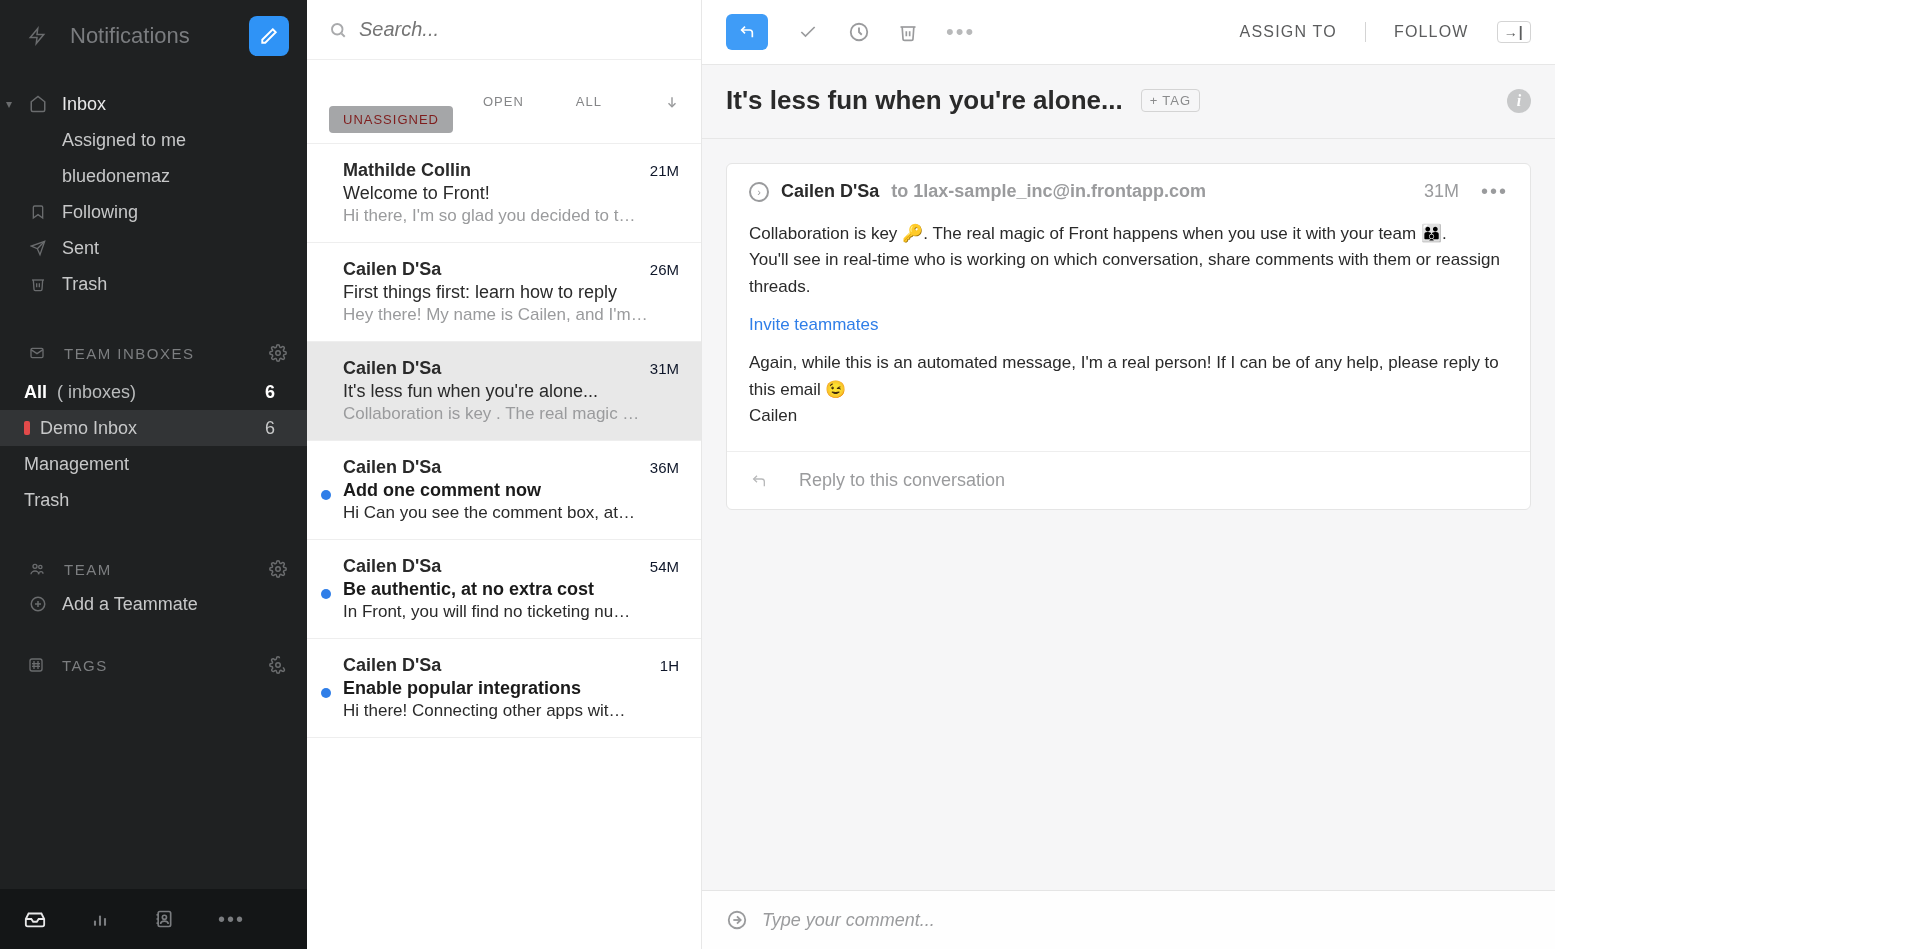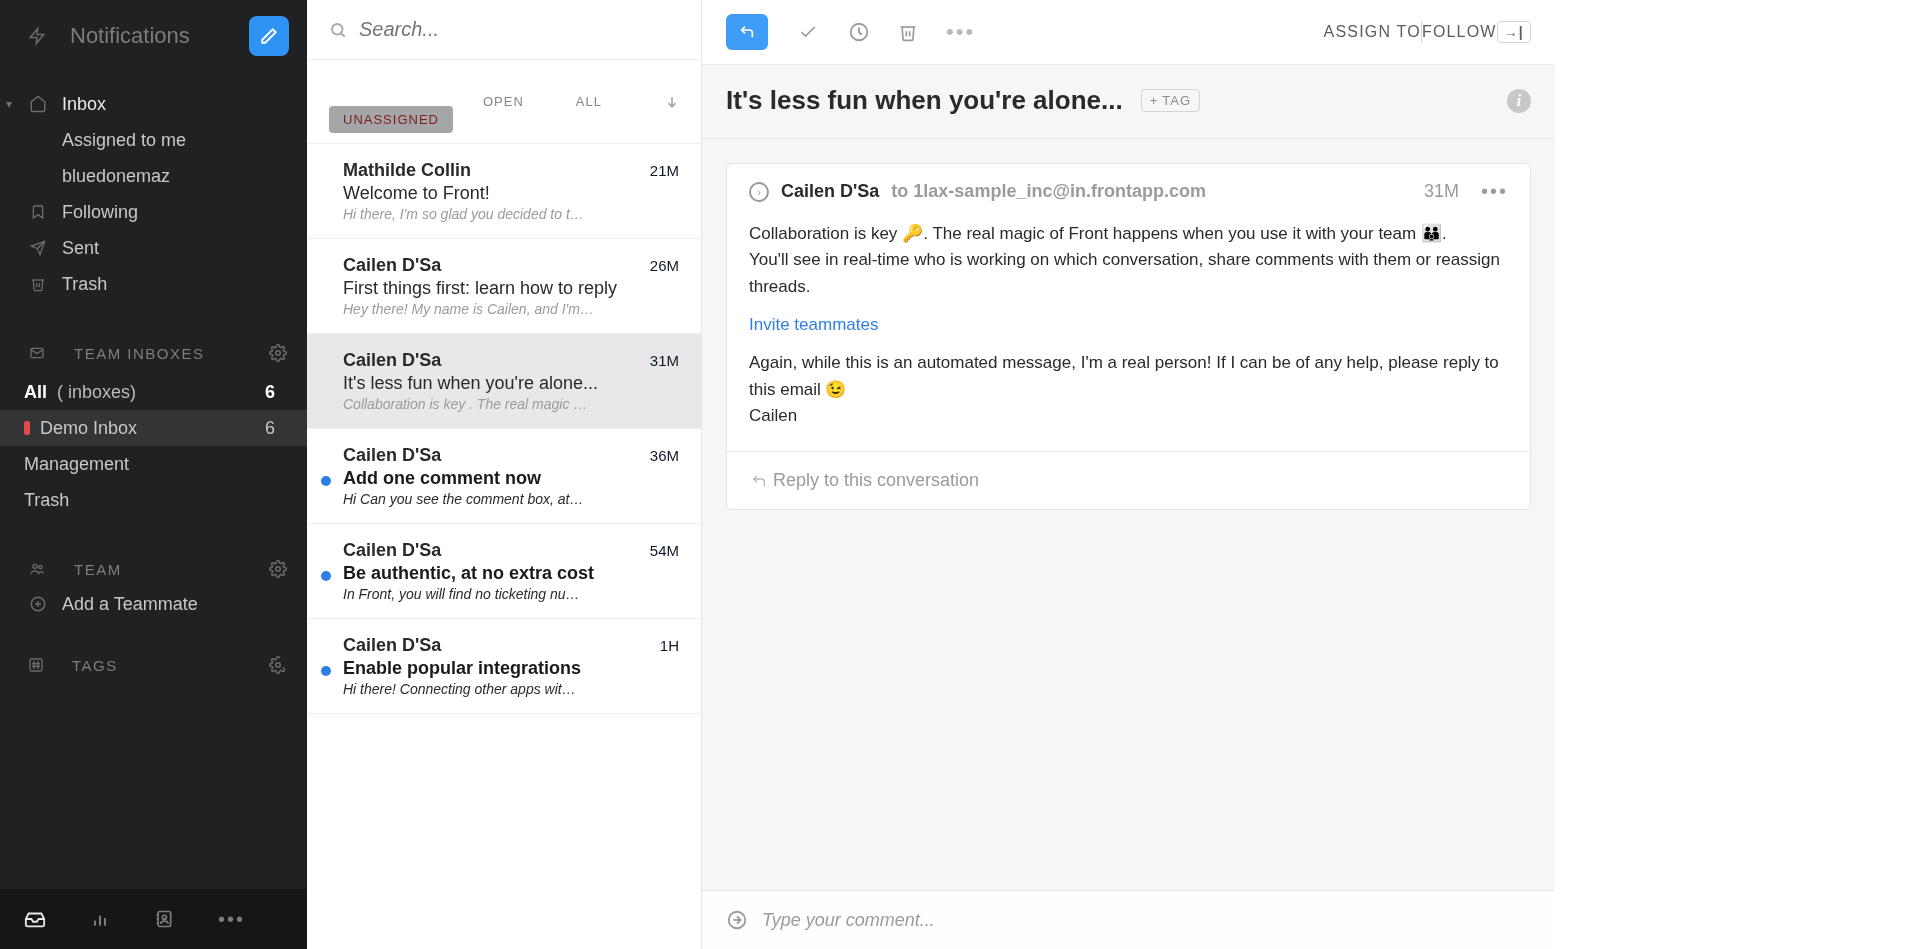--- a/index.html
+++ b/index.html
@@ -85,21 +85,21 @@
       gap: 14px;
       color: #7c7e80;
       font-size: 15px;
       letter-spacing: 1.5px;
       margin-top: 30px;
       justify-content: space-between;
     }
     .section-header .left {
       display: flex;
       align-items: center;
-      gap: 28px;
+      gap: 18px;
     }
     .team-inbox-item {
       display: flex;
       align-items: center;
       padding: 8px 32px 8px 24px;
       font-size: 18px;
       color: #c7c8c9;
       cursor: pointer;
       justify-content: space-between;
       height: 36px;
@@ -229,26 +229,25 @@
       margin-bottom: 2px;
       white-space: nowrap;
       overflow: hidden;
       text-overflow: ellipsis;
     }
     .conv-subject.unread {
       font-weight: 700;
       color: #1a1a1a;
     }
     .conv-preview {
-      font-size: 14px;
+      font-size: 17px;
       color: #9a9b9d;
       white-space: nowrap;
       overflow: hidden;
       text-overflow: ellipsis;
-      font-style: italic;
     }
     .conv-preview.unread { color: #2a2a2a; }
     .unread-dot {
       position: absolute;
       left: 14px;
       top: 50%;
       width: 10px;
       height: 10px;
       border-radius: 50%;
       background: #2f7ee8;
@@ -286,20 +285,21 @@
       justify-content: center;
       cursor: pointer;
     }
     .tool-icon {
       color: #9a9b9d;
       cursor: pointer;
     }
     .msg-toolbar .right {
       display: flex;
       align-items: center;
+      gap: 28px;
       color: #5b5c5d;
       font-size: 16px;
       letter-spacing: 1.2px;
     }
     .right-divider {
       width: 1px;
       height: 20px;
       background: #d4d4d4;
     }
     .collapse-btn {
@@ -396,21 +396,21 @@
       line-height: 1.55;
     }
     .msg-body a { color: #2f7ee8; text-decoration: none; }
     .msg-reply-prompt {
       border-top: 1px solid #eee;
       padding: 18px 22px;
       color: #9a9b9d;
       font-size: 18px;
       display: flex;
       align-items: center;
-      gap: 4px;
+      gap: 30px;
       cursor: text;
     }
     .comment-bar {
       border-top: 1px solid #e5e5e5;
       background: #fefefe;
       padding: 18px 24px;
       display: flex;
       align-items: center;
       gap: 14px;
       color: #9a9b9d;

